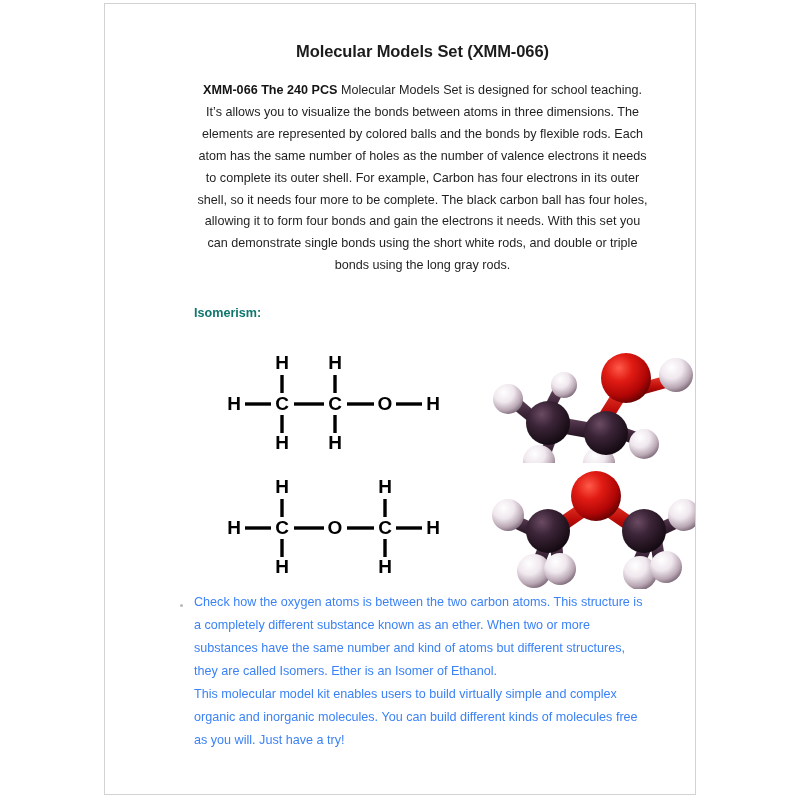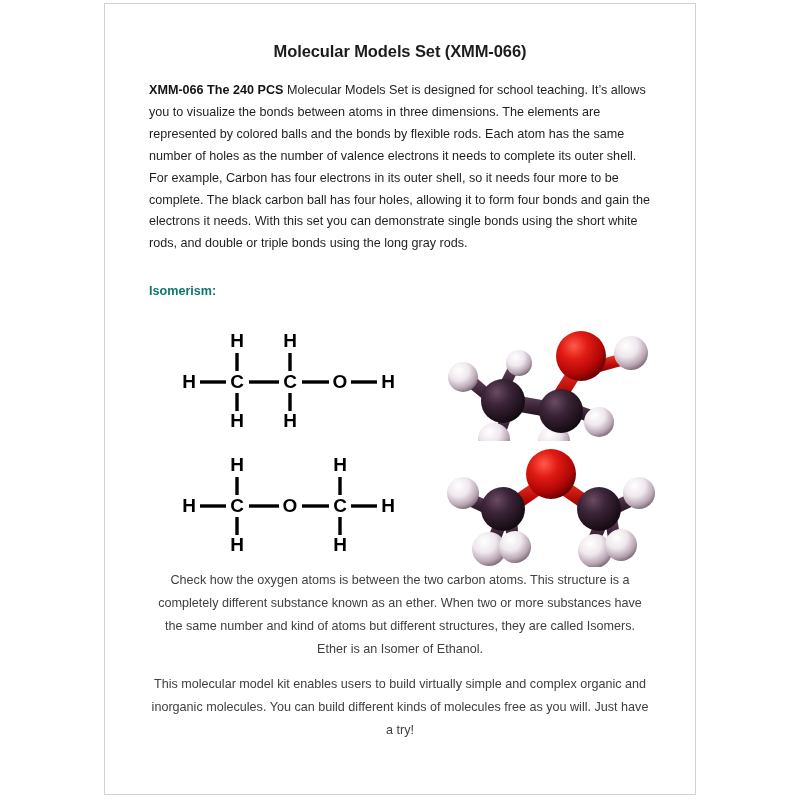--- a/index.html
+++ b/index.html
@@ -15,37 +15,38 @@
   #page {
     position: absolute;
     left: 104px;
     top: 3px;
     width: 592px;
     height: 792px;
     background: #ffffff;
     border: 1px solid #d2d2d2;
     box-sizing: border-box;
     overflow: hidden;
+    padding-left: 45px;
   }
 
   .doc-title {
     text-align: center;
     font-size: 16.5px;
     font-weight: bold;
     color: #1c1c1c;
     margin: 38px 0 0 0;
     letter-spacing: -0.1px;
   }
 
   .body-block {
     margin: 19px 44px 0 44px;
     font-size: 12.6px;
     line-height: 1.74;
     color: #1f1f1f;
-    text-align: left;
+    text-align: center;
   }
 
   .body-block .lead {
     font-weight: bold;
     color: #141414;
   }
 
   .section-head {
     margin: 26px 44px 0 44px;
     font-size: 12.6px;
@@ -79,24 +80,23 @@
   .model {
     position: absolute;
   }
   .model svg { display: block; }
 
   
   .tail-block {
     margin: 0 44px 0 44px;
     font-size: 12.6px;
     line-height: 1.82;
-    color: #404040;
-    text-align: center;
-  }
-  .tail-block.second { margin-top: 12px; }
+    color: #3b82f6;
+  }
+  .tail-block.second { margin-top: 0px; }
 
   .speck {
     position: absolute;
     left: 180px;
     top: 604px;
     width: 3px;
     height: 3px;
     background: #b9b9b9;
     border-radius: 50%;
   }

